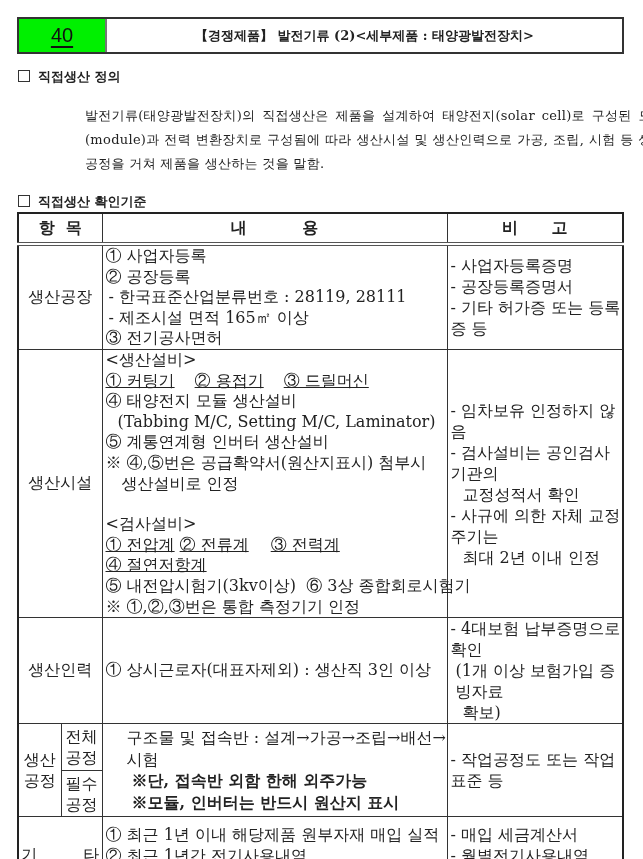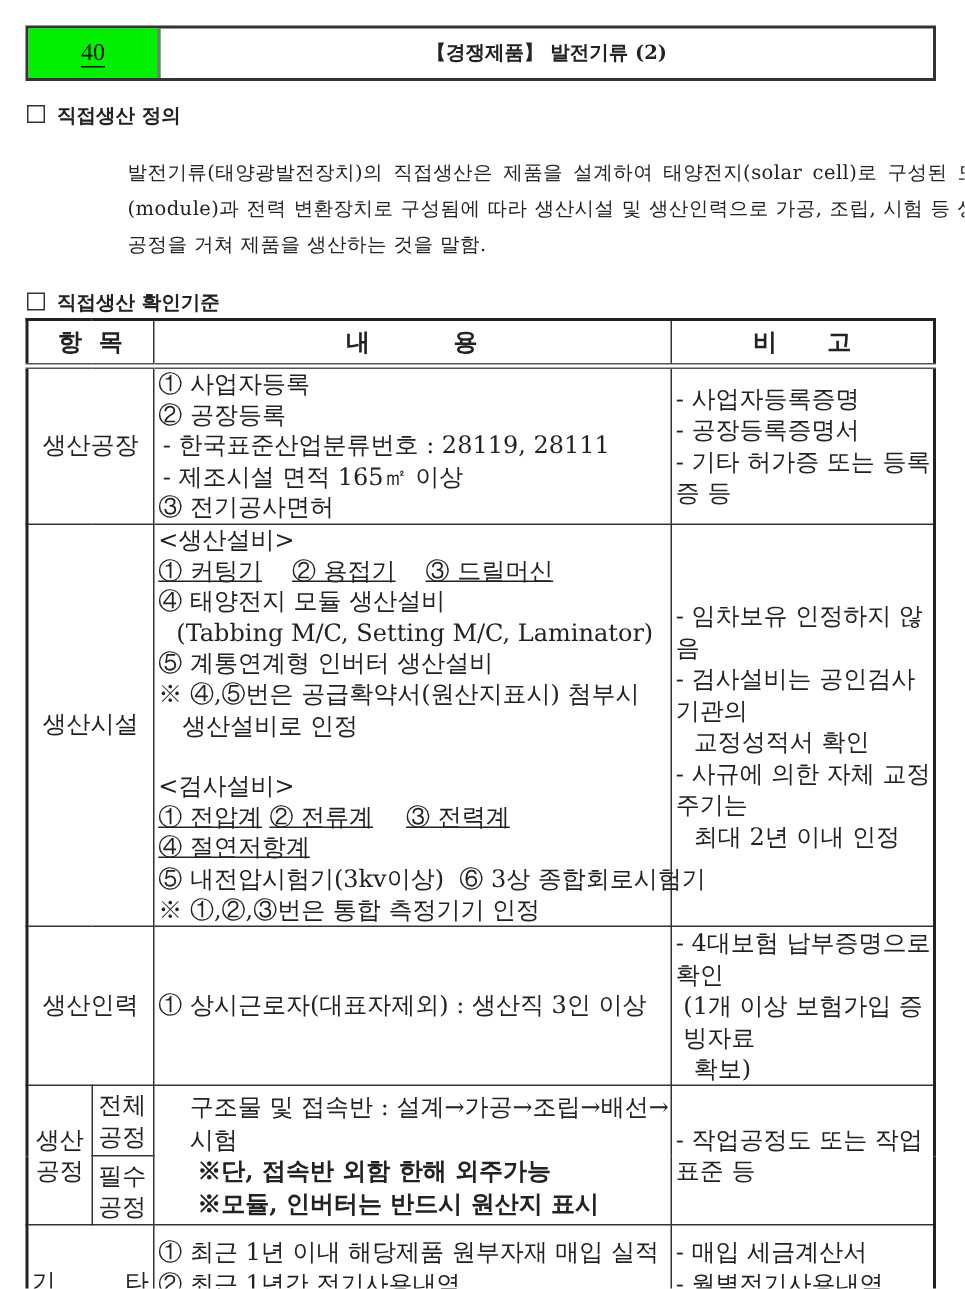--- a/index.html
+++ b/index.html
@@ -2,21 +2,21 @@
 <html><head>
 <meta charset="utf-8">
 <style>
   html, body { margin: 0; padding: 0; background: #ffffff; }
   body { width: 643px; height: 859px; position: relative; overflow: hidden;
          font-family: "DejaVu Serif", "Liberation Serif", serif; color: #222; font-size: 13px; }
   .title-box { position: absolute; left: 17px; top: 17px; width: 607px; height: 37px;
                border: 2px solid #333; box-sizing: border-box; display: flex; }
   .title-num { width: 86px; background: #00f000; border-right: 2px solid #777;
                display: flex; align-items: center; justify-content: center; }
-  .title-num span { font-family: Liberation Serif, serif; font-size: 16px;
+  .title-num span { font-family: Liberation Sans, sans-serif; font-size: 20px;
                     color: #111; text-decoration: underline; text-underline-offset: 4px; }
   .title-text { flex: 1; display: flex; justify-content: center;
                 align-items: center; font-weight: bold; font-size: 13px; line-height: 18px; }
   .section-head { position: absolute; left: 18px; font-weight: bold; font-size: 13px; }
   .section-head .box { display: inline-block; width: 10px; height: 10px; border: 1px solid #333;
                        margin-right: 8px; vertical-align: -1px; }
   .para { position: absolute; left: 40px; top: 104px; width: 580px; font-size: 13px;
           line-height: 24px; text-align: justify; text-align-last: left; letter-spacing: 0.3px; margin-left: 45px; }
   table.crit { position: absolute; left: 17px; top: 212px; width: 605px; border-collapse: collapse;
                table-layout: fixed; font-size: 16px; }
@@ -33,20 +33,21 @@
 </style>
 </head>
 <body>
 
 <div class="title-box">
   <div class="title-num">
     <span>40</span>
   </div>
   <div class="title-text">
     <div>【경쟁제품】 발전기류 (2)</div>
+    <div>&lt;세부제품 : 태양광발전장치&gt;</div>
   </div>
 </div>
 
 <div class="section-head" style="top:68px;">
   <span class="box"></span><span>직접생산 정의</span>
 </div>
 <div class="para">발전기류(태양광발전장치)의 직접생산은 제품을 설계하여 태양전지(solar cell)로 구성된 모듈(module)과 전력 변환장치로 구성됨에 따라 생산시설 및 생산인력으로 가공, 조립, 시험 등 생산공정을 거쳐 제품을 생산하는 것을 말함.</div>
 
 <div class="section-head" style="top:193px;">
   <span class="box"></span><span>직접생산 확인기준</span>

